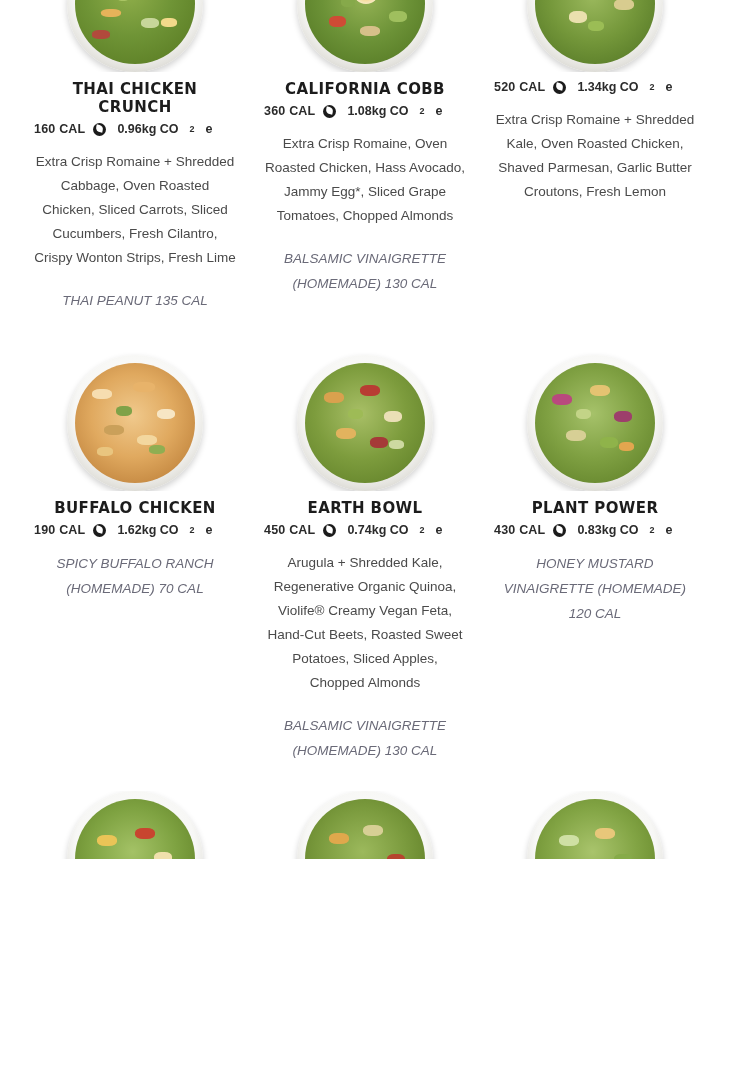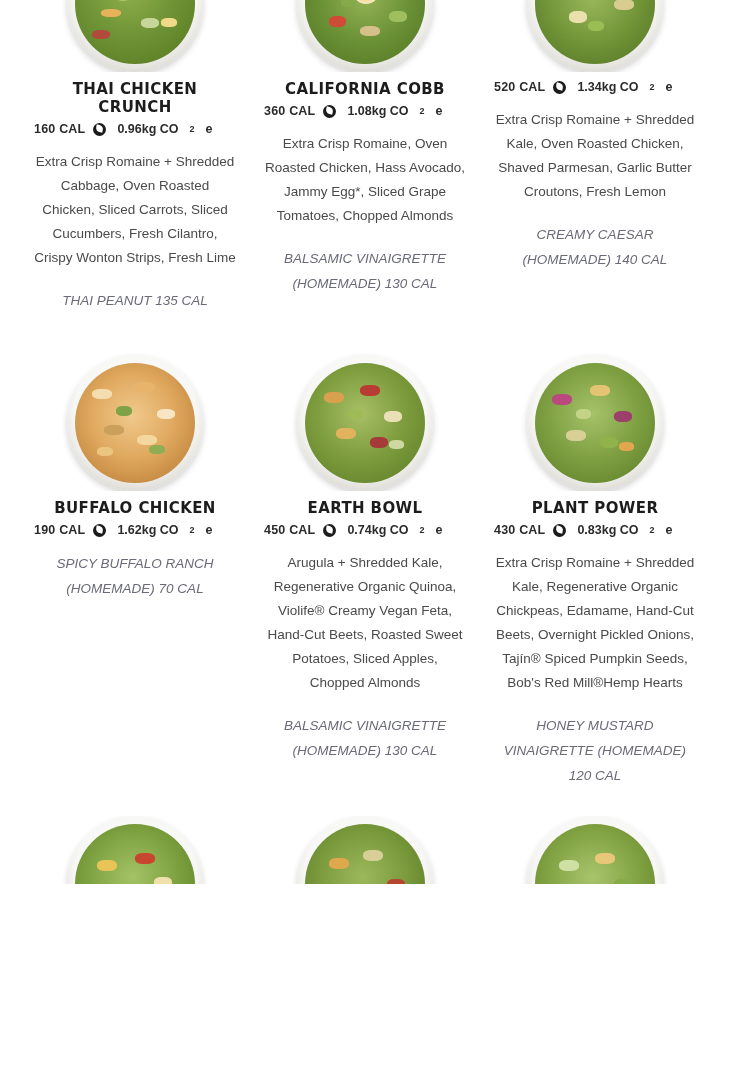--- a/index.html
+++ b/index.html
@@ -225,21 +225,20 @@
     <div class="card-meta">
       <span class="cal">520 CAL</span>
       <span class="co2">
         <span class="leaf-icon"></span>
         <span>1.34kg CO</span>
           <sub>2</sub>
           <span>e</span>
       </span>
     </div>
     <div class="card-ingredients">Extra Crisp Romaine + Shredded Kale, Oven Roasted Chicken, Shaved Parmesan, Garlic Butter Croutons, Fresh Lemon</div>
-    <div class="card-dressing">CREAMY CAESAR (HOMEMADE) 140 CAL</div>
   </div>
 
   <div class="menu-card">
     <div class="card-image-wrap">
       <div class="bowl">
         <div class="rim"></div>
         <div class="food" style="background:radial-gradient(circle at 48% 44%, #f0c98c 0%, #e0a95f 45%, #b3742f 100%);">
           <div class="food-specks">
             <i style="left:14%;top:22%;width:20px;height:10px;background:#f6ddb0;"></i>
             <i style="left:48%;top:16%;width:22px;height:10px;background:#e8b36a;"></i>
@@ -317,21 +316,20 @@
     <div class="card-title">PLANT POWER</div>
     <div class="card-meta">
       <span class="cal">430 CAL</span>
       <span class="co2">
         <span class="leaf-icon"></span>
         <span>0.83kg CO</span>
           <sub>2</sub>
           <span>e</span>
       </span>
     </div>
-    <div class="card-ingredients">Extra Crisp Romaine + Shredded Kale, Regenerative Organic Chickpeas, Edamame, Hand-Cut Beets, Overnight Pickled Onions, Tajín® Spiced Pumpkin Seeds, Bob's Red Mill®Hemp Hearts</div>
     <div class="card-dressing">HONEY MUSTARD VINAIGRETTE (HOMEMADE) 120 CAL</div>
   </div>
 
   <div class="menu-card row-bottom-clip">
     <div class="card-image-wrap">
       <div class="bowl">
         <div class="rim"></div>
         <div class="food" style="background:radial-gradient(circle at 48% 44%, #a4c266 0%, #7ea241 48%, #587820 100%);">
           <div class="food-specks">
             <i style="left:18%;top:30%;width:20px;height:11px;background:#eac457;"></i>

